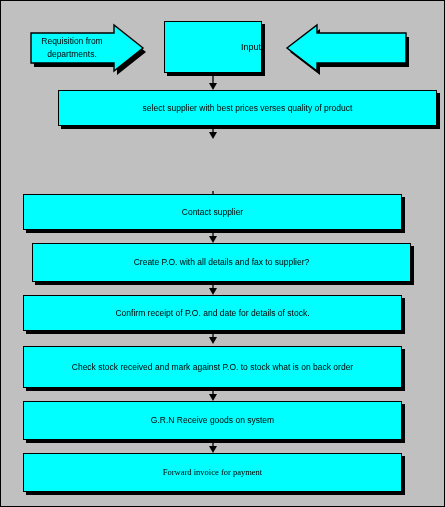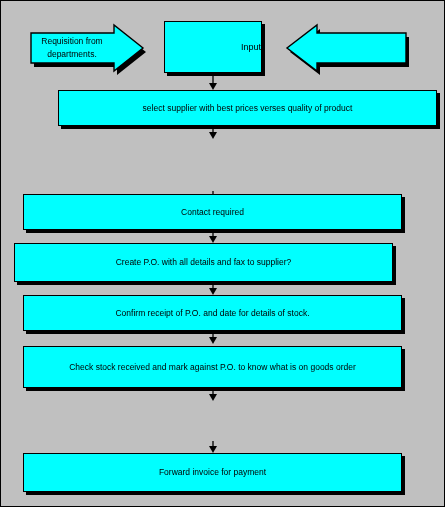--- a/index.html
+++ b/index.html
@@ -120,31 +120,31 @@
 
 
   <div class="conn" style="left:206px; top:190px; height:12px;">
     <svg width="12" height="12" viewBox="0 0 12 12">
       <line x1="6" y1="0" x2="6" y2="6" stroke="#000000" stroke-width="1.3"></line>
       <polygon points="2,5 10,5 6,12" fill="#000000"></polygon>
     </svg>
   </div>
 
   <div class="proc" style="left:22px; top:193px; width:379px; height:36px;">
-    <span>Contact required</span>
+    <span>Contact supplier</span>
   </div>
 
   <div class="conn" style="left:206px; top:230px; height:12px;">
     <svg width="12" height="12" viewBox="0 0 12 12">
       <line x1="6" y1="0" x2="6" y2="6" stroke="#000000" stroke-width="1.3"></line>
       <polygon points="2,5 10,5 6,12" fill="#000000"></polygon>
     </svg>
   </div>
 
-  <div class="proc" style="left:13px; top:242px; width:379px; height:39px;">
+  <div class="proc" style="left:31px; top:242px; width:379px; height:39px;">
     <span>Create P.O. with all details and fax to supplier?</span>
   </div>
 
   <div class="conn" style="left:206px; top:282px; height:12px;">
     <svg width="12" height="12" viewBox="0 0 12 12">
       <line x1="6" y1="0" x2="6" y2="6" stroke="#000000" stroke-width="1.3"></line>
       <polygon points="2,5 10,5 6,12" fill="#000000"></polygon>
     </svg>
   </div>
 
@@ -153,35 +153,38 @@
   </div>
 
   <div class="conn" style="left:206px; top:331px; height:12px;">
     <svg width="12" height="12" viewBox="0 0 12 12">
       <line x1="6" y1="0" x2="6" y2="6" stroke="#000000" stroke-width="1.3"></line>
       <polygon points="2,5 10,5 6,12" fill="#000000"></polygon>
     </svg>
   </div>
 
   <div class="proc" style="left:22px; top:345px; width:379px; height:42px;">
-    <span>Check stock received and mark against P.O. to know what is on goods order</span>
+    <span>Check stock received and mark against P.O. to stock what is on back order</span>
   </div>
 
   <div class="conn" style="left:206px; top:388px; height:12px;">
     <svg width="12" height="12" viewBox="0 0 12 12">
       <line x1="6" y1="0" x2="6" y2="6" stroke="#000000" stroke-width="1.3"></line>
       <polygon points="2,5 10,5 6,12" fill="#000000"></polygon>
     </svg>
   </div>
 
+  <div class="proc" style="left:22px; top:400px; width:379px; height:39px;">
+    <span>G.R.N Receive goods on system</span>
+  </div>
 
   <div class="conn" style="left:206px; top:440px; height:12px;">
     <svg width="12" height="12" viewBox="0 0 12 12">
       <line x1="6" y1="0" x2="6" y2="6" stroke="#000000" stroke-width="1.3"></line>
       <polygon points="2,5 10,5 6,12" fill="#000000"></polygon>
     </svg>
   </div>
 
-  <div class="proc" style="left:22px; top:452px; width:379px; height:39px;">
+  <div class="proc" style="left:22px; top:452px; width:379px; height:39px;font-family:Liberation Serif, serif;">
     <span>Forward invoice for payment</span>
   </div>
 
 </div>
 
 </body></html>

